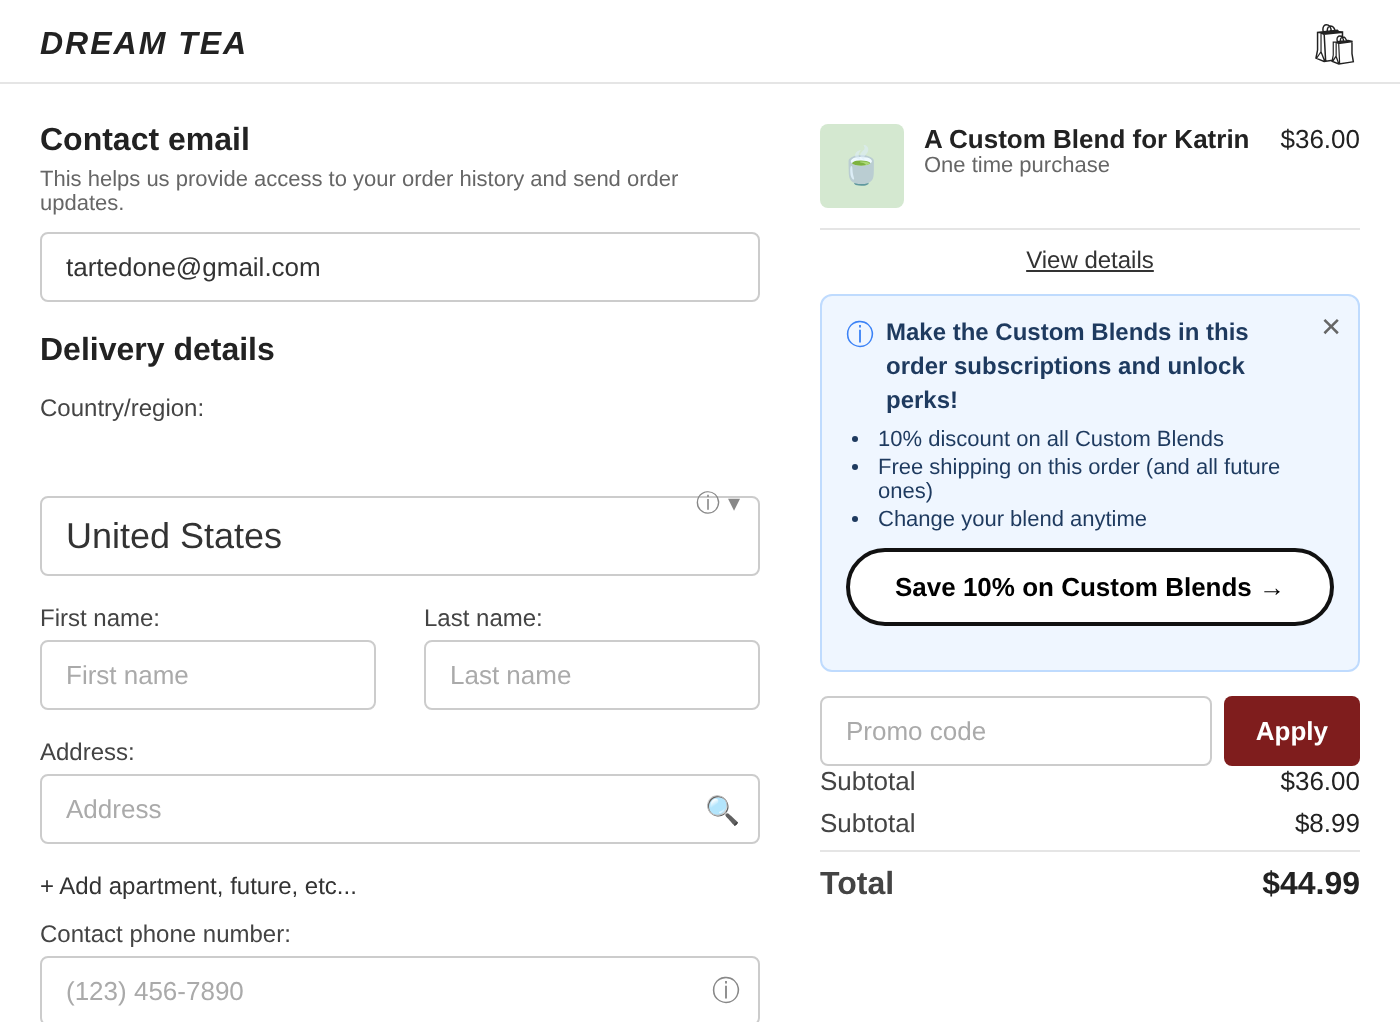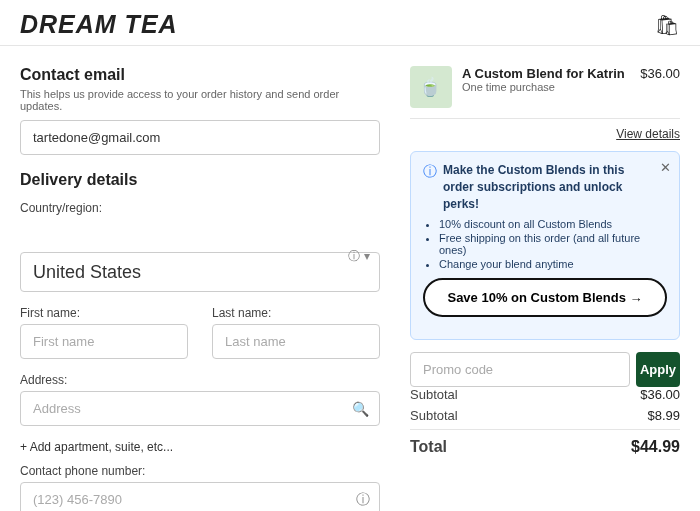--- a/index.html
+++ b/index.html
@@ -14,21 +14,21 @@
 
     .header {
       display: flex;
       justify-content: space-between;
       align-items: center;
       padding: 10px 20px 6px 20px;
       border-bottom: 1px solid #e5e5e5;
     }
 
     .logo {
-      font-size: 25px;
+      font-size: 16px;
       font-weight: 900;
       letter-spacing: 1px;
       font-style: italic;
       text-transform: uppercase;
     }
 
     .cart-icon {
       font-size: 20px;
       cursor: pointer;
     }
@@ -196,21 +196,21 @@
       font-size: 11px;
       color: #666;
     }
 
     .item-price {
       font-size: 13px;
       font-weight: 500;
     }
 
     .view-details {
-      text-align: right;
+      text-align: center;
       font-size: 12px;
       color: #333;
       text-decoration: underline;
       cursor: pointer;
       margin-bottom: 10px;
     }
 
     .info-box {
       background: #eff6ff;
       border: 1px solid #bfdbfe;
@@ -287,22 +287,22 @@
       border-radius: 4px;
       font-size: 13px;
       outline: none;
     }
 
     .promo-input::placeholder {
       color: #aaa;
     }
 
     .apply-button {
-      padding: 9px 4px;
-      background: #14532d;
+      padding: 9px 16px;
+      background: #7f1d1d;
       color: #fff;
       border: none;
       border-radius: 4px;
       font-size: 13px;
       font-weight: 600;
       cursor: pointer;
     }
 
     .price-row {
       display: flex;
@@ -367,21 +367,21 @@
     </div>
 
     <div class="form-group">
       <label class="form-label">Address:</label>
       <div class="input-with-icon">
         <input type="text" placeholder="Address" style="">
         <span class="input-icon">🔍</span>
       </div>
     </div>
 
-    <div class="add-apartment">+ Add apartment, suite, etc...</div>
+    <div class="add-apartment">+ Add apartment, future, etc...</div>
 
     <div class="form-group">
       <label class="form-label">Contact phone number:</label>
       <div class="input-with-icon">
         <input type="text" placeholder="(123) 456-7890" style="">
         <span class="input-icon">ⓘ</span>
       </div>
     </div>
 
     <div class="section-title section-divider">Shipping method</div>

